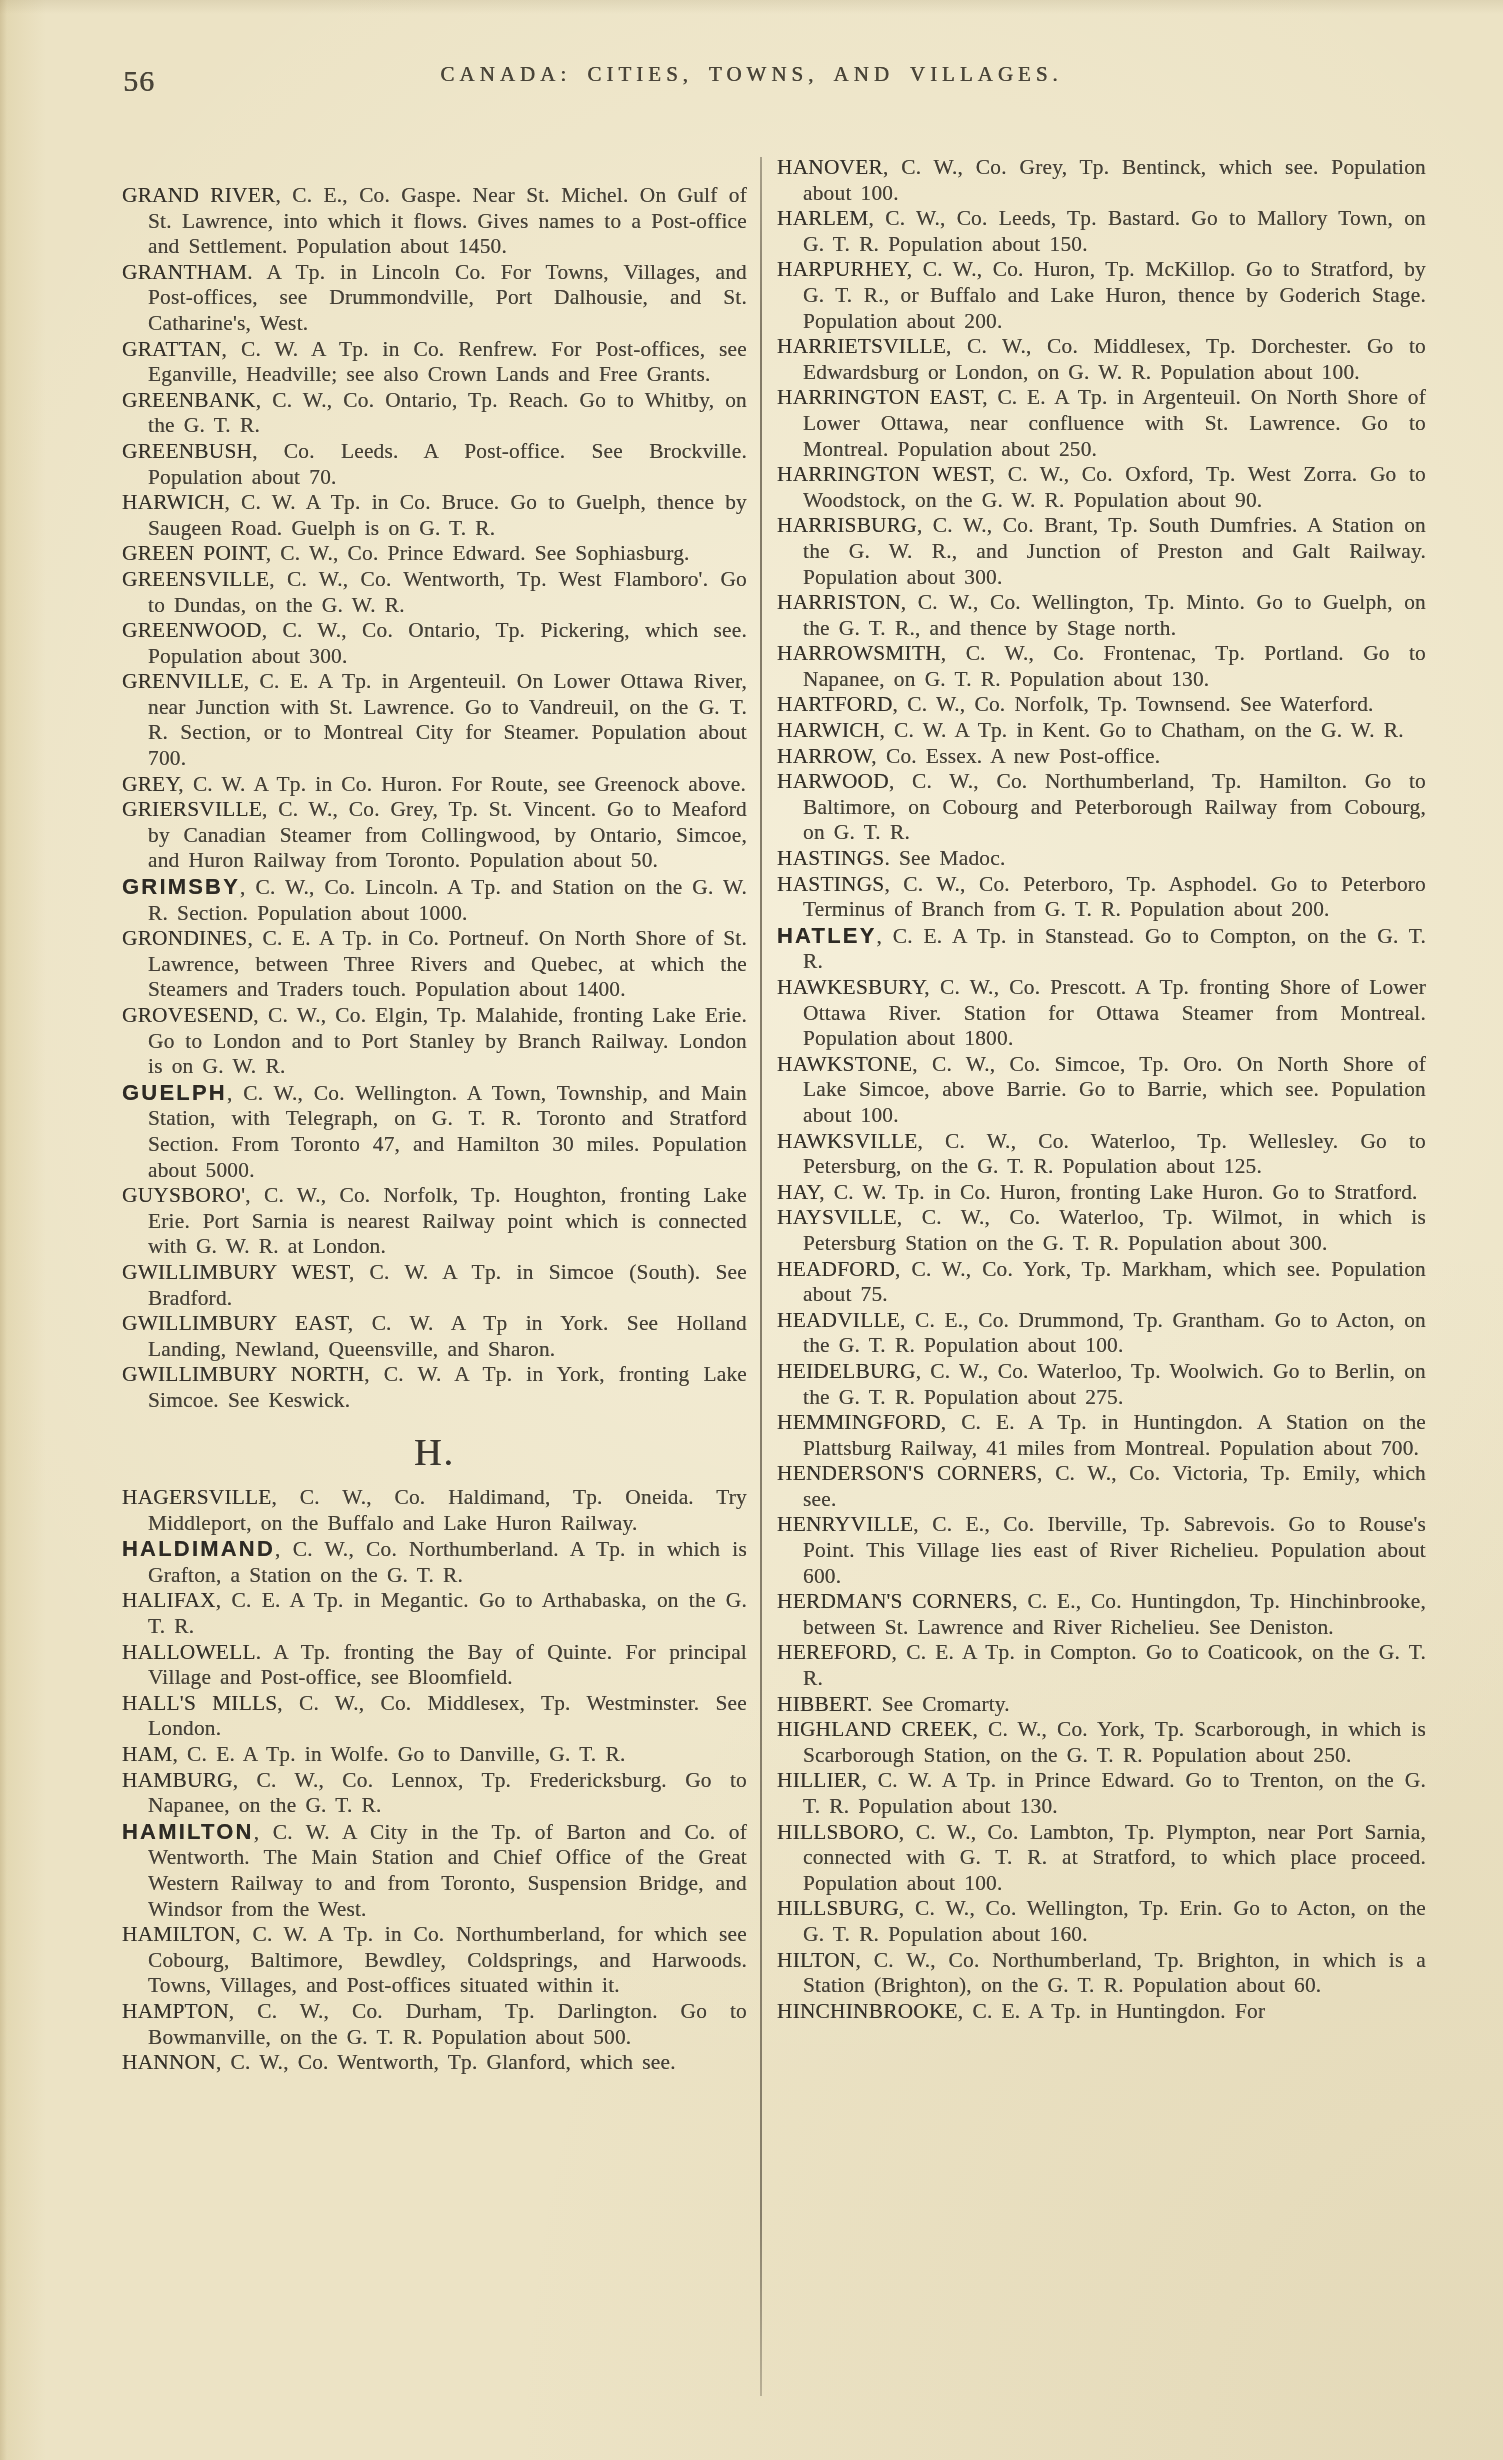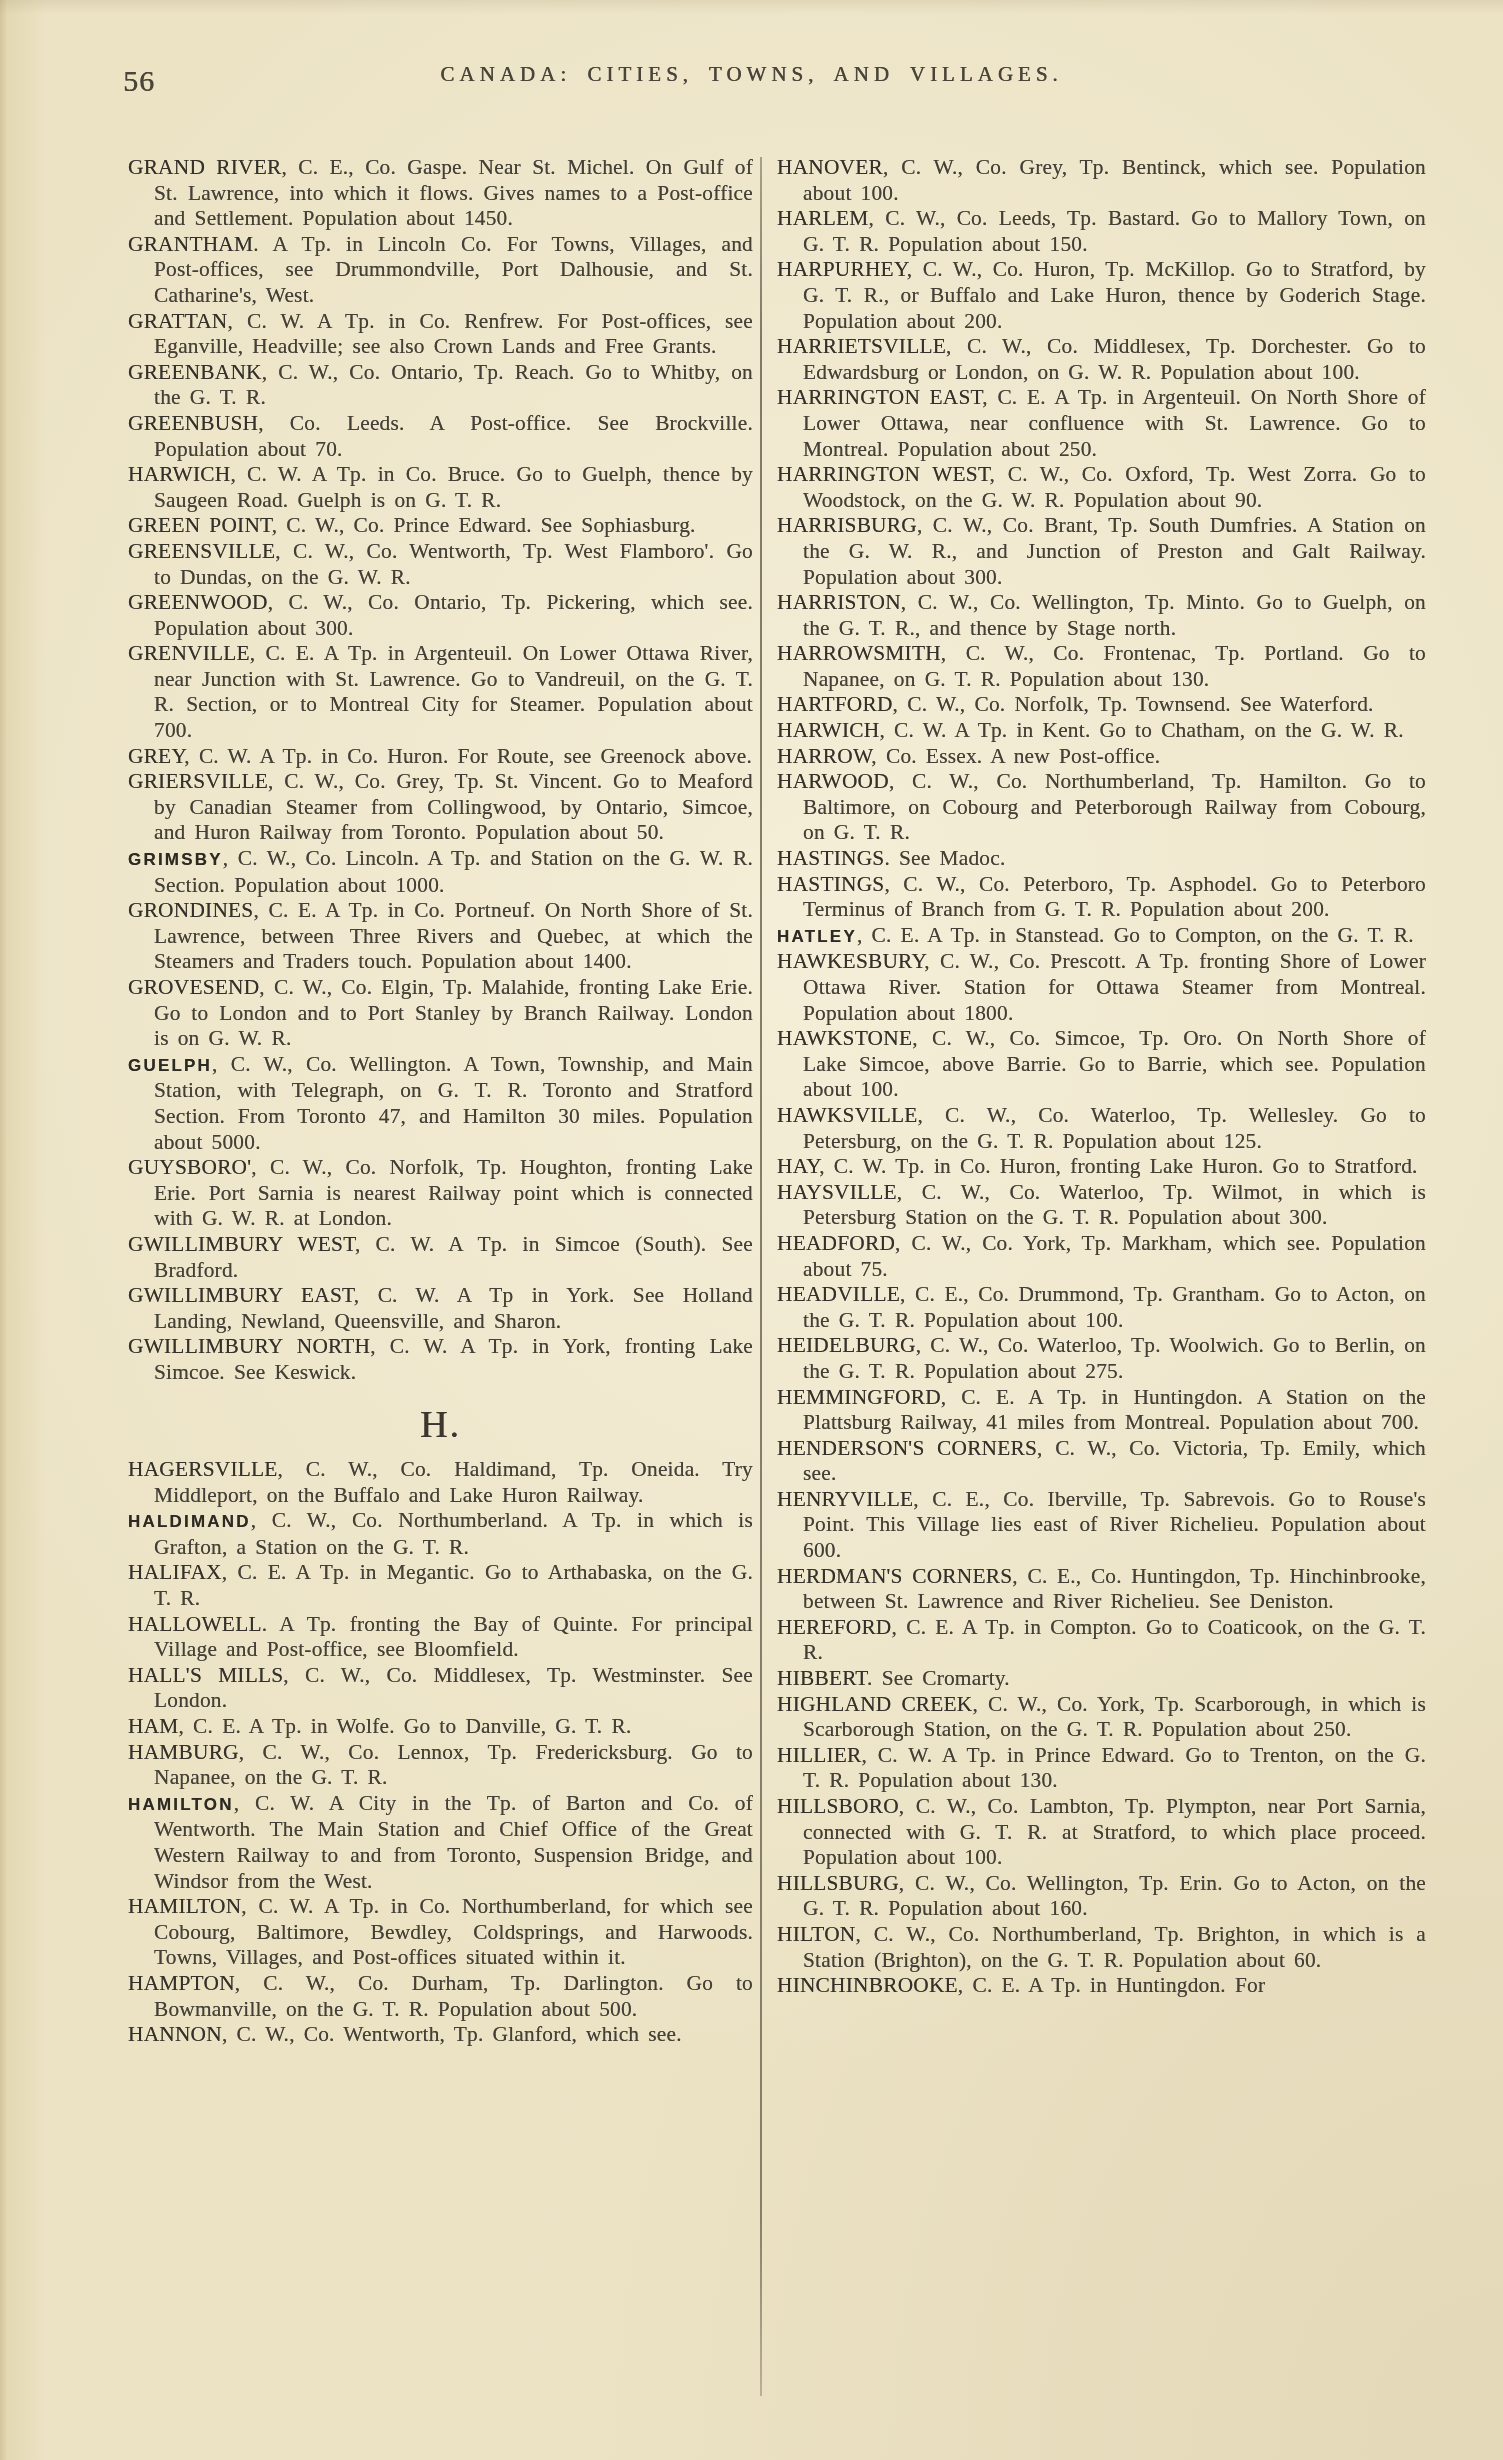--- a/index.html
+++ b/index.html
@@ -39,32 +39,32 @@
   .col{
     position:absolute;top:155px;
     text-align:justify;
     font-size:21.4px;
     line-height:25.6px;
     letter-spacing:0.2px;
     word-spacing:3.5px;
     color:#454037;
     text-shadow:0 0 0.5px rgba(62,58,48,.65);
   }
-  #col-left{left:128px;width:625px;}
+  #col-left{left:122px;width:625px;margin-top:28px;}
   #col-right{left:777px;width:649px;}
   .entry{
     margin:0;
     padding-left:26px;
     text-indent:-26px;
   }
   .entry .head{color:#35312a;}
   .entry .head.gothic{
     font-family:"Liberation Sans", sans-serif;
     font-weight:700;
-    font-size:17px;
+    font-size:22px;
     letter-spacing:2.2px;
     color:#2d2a24;
   }
   .section-heading{
     text-align:center;
     font-size:38px;
     letter-spacing:2px;
     margin:26px 0 20px 0;
     color:#3b372f;
     text-shadow:0.4px 0 0 currentColor;

